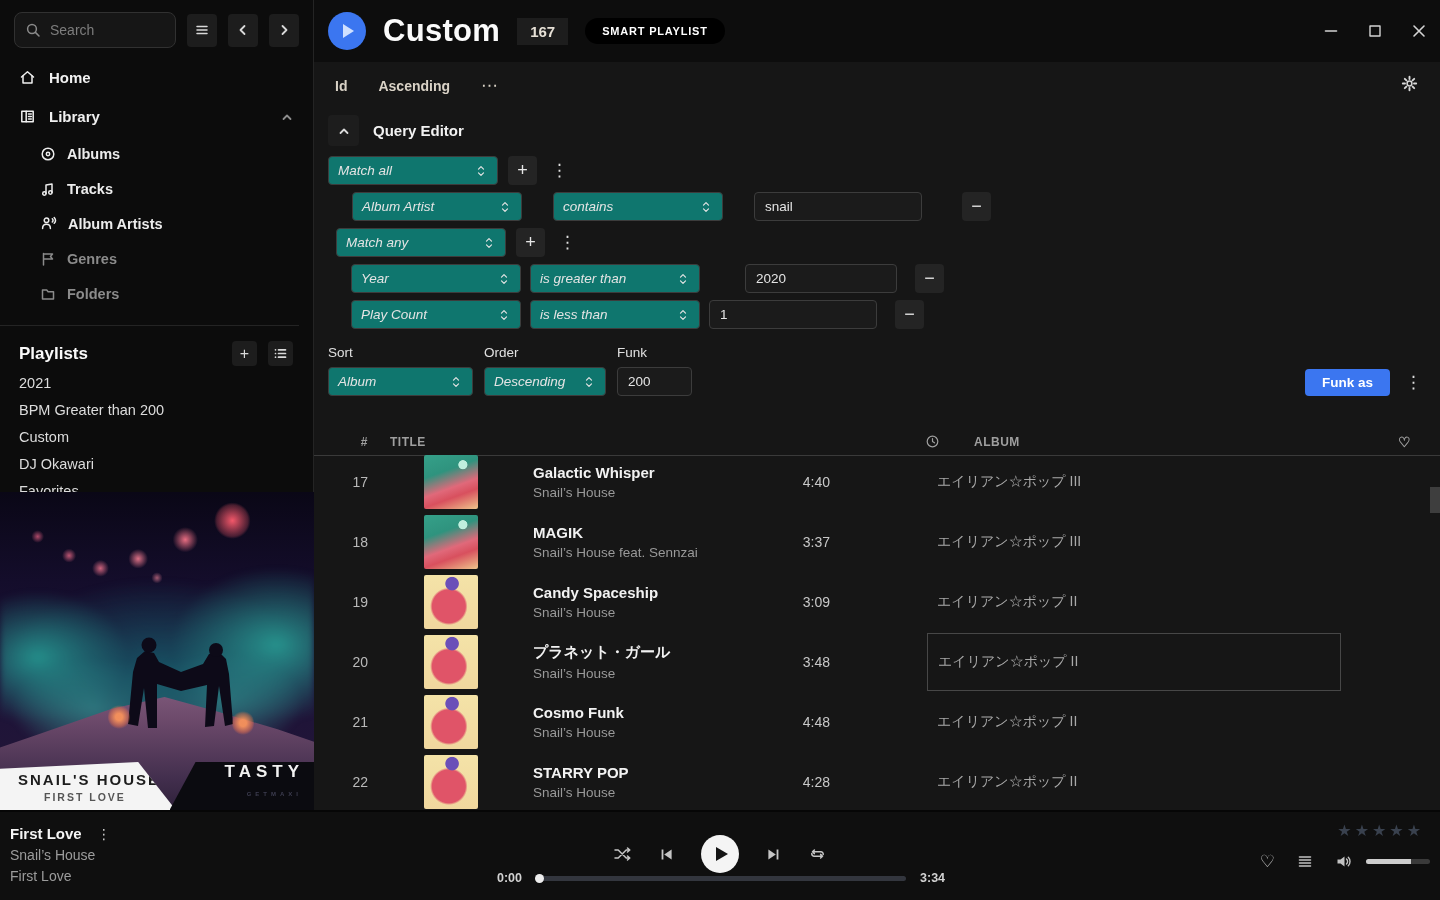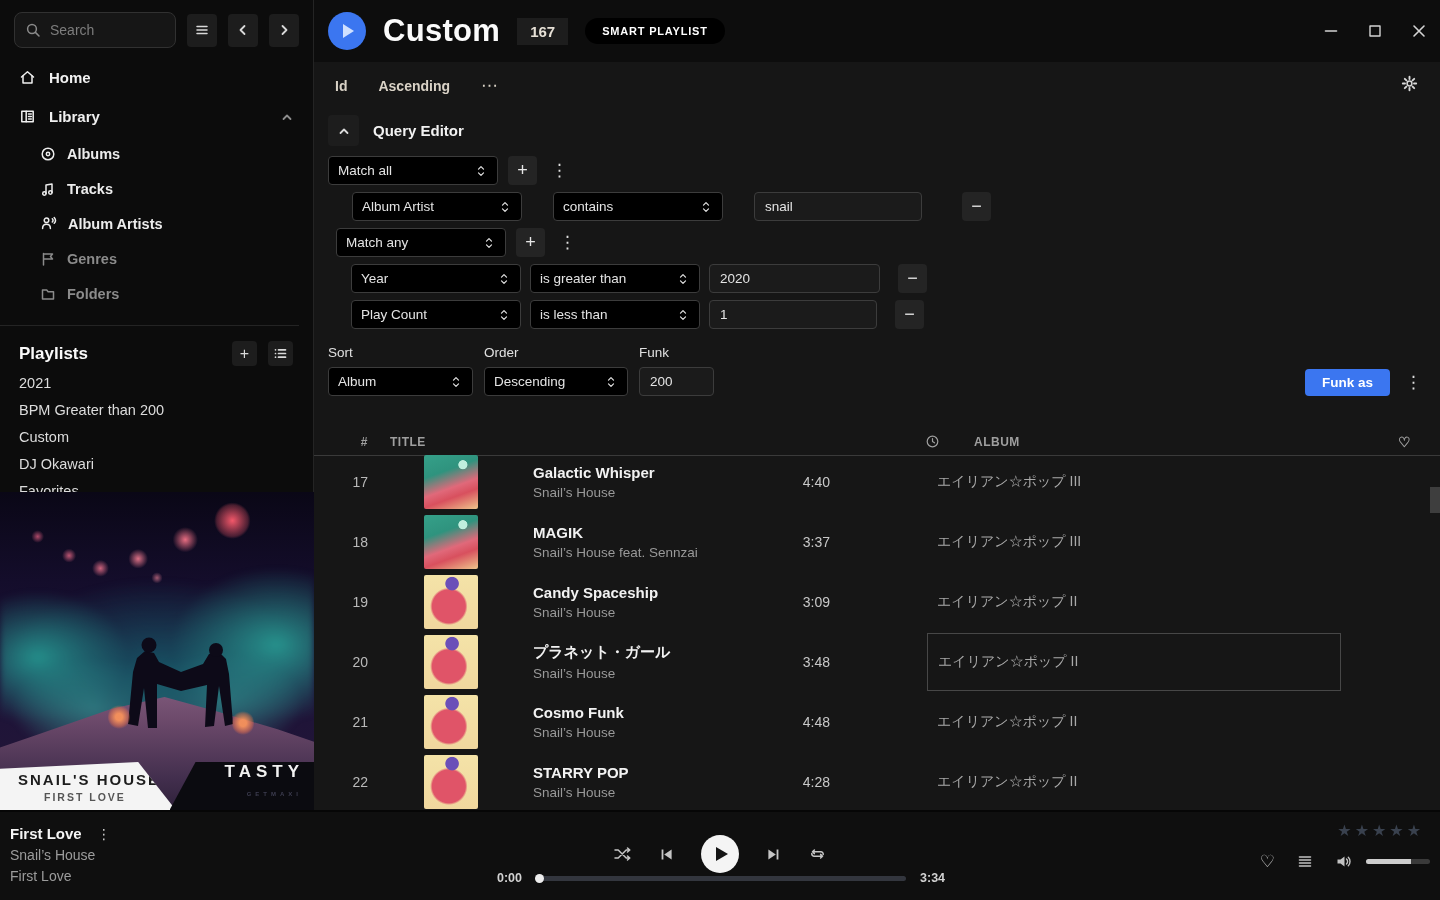--- a/index.html
+++ b/index.html
@@ -93,23 +93,23 @@
   .toolbar .t-label { font-size:14px; font-weight:bold; color:#d9d2c6; cursor:pointer; }
   .toolbar .t-more { color:#d9d2c6; font-size:17px; letter-spacing:1px; cursor:pointer; }
   .toolbar .t-gear { position:absolute; right:22px; top:13px; color:#d9d9d9; cursor:pointer; }
 
   .query-editor { padding:6px 14px 0 14px; }
   .qe-head { display:flex; align-items:center; gap:14px; margin-bottom:10px; }
   .qe-collapse { width:31px; height:31px; background:#1d1d1d; border-radius:4px; color:#dadada;
     display:flex; align-items:center; justify-content:center; cursor:pointer; }
   .qe-title { font-size:15px; font-weight:bold; color:#f2f2f2; }
   .qe-group-head { display:flex; gap:10px; align-items:center; margin-bottom:7px; }
-  .select { height:29px; background:#000000; border:1px solid #3c3c3c; border-radius:4px;
+  .select { height:29px; background:#0f766e; border:1px solid #3c3c3c; border-radius:4px;
     display:flex; align-items:center; justify-content:space-between; padding:0 9px;
-    font-size:13.5px; color:#e4e4e4; cursor:pointer; }
+    font-size:13.5px; color:#e4e4e4; cursor:pointer;font-style:italic; }
   .qe-input { height:29px; background:#1b1b1b; border:1px solid #3c3c3c; border-radius:4px;
     padding:0 10px; font-size:13.5px; color:#e4e4e4; font-family:inherit; outline:none; }
   .sq-btn { width:29px; height:29px; background:#242424; border-radius:4px; color:#e6e6e6;
     display:flex; align-items:center; justify-content:center; font-size:18px; cursor:pointer; flex:none; }
   .dots-v { color:#dedede; font-size:17px; padding:0 4px; cursor:pointer; }
   .rule-row { display:flex; gap:9px; align-items:center; margin:0 0 7px 0; }
   .qe-footer { display:flex; gap:11px; margin-top:16px; align-items:flex-end; }
   .field-col .f-label { font-size:13.5px; color:#e0e0e0; margin-bottom:7px; }
   .save-cluster { margin-left:auto; display:flex; gap:11px; align-items:center; }
   .save-btn { background:var(--accent,#3b76f0); border:none; border-radius:4px; height:27px;
@@ -444,21 +444,21 @@
                 </span>
               </div>
               <div class="select" style="width: 170px;">
                 <span>is greater than</span>
                 <span>
                   <svg width="14" height="16" viewBox="0 0 14 16" fill="none" stroke="currentColor" stroke-width="1.5" stroke-linecap="round" stroke-linejoin="round">
                     <path d="M4.5 6.2 L7 3.7 L9.5 6.2 M4.5 9.8 L7 12.3 L9.5 9.8" stroke-width="1.2"></path>
                   </svg>
                 </span>
               </div>
-              <input class="qe-input" value="2020" style="width: 171px;">
+              <input class="qe-input" value="2020" style="width: 152px; margin-left: 36px;">
               <div class="sq-btn" style="margin-left: 9px;">−</div>
             </div>
             <div class="rule-row" style="margin-left: 15px;">
               <div class="select" style="width: 170px;">
                 <span>Play Count</span>
                 <span>
                   <svg width="14" height="16" viewBox="0 0 14 16" fill="none" stroke="currentColor" stroke-width="1.5" stroke-linecap="round" stroke-linejoin="round">
                     <path d="M4.5 6.2 L7 3.7 L9.5 6.2 M4.5 9.8 L7 12.3 L9.5 9.8" stroke-width="1.2"></path>
                   </svg>
                 </span>
@@ -483,21 +483,21 @@
             <span>Album</span>
             <span>
                 <svg width="14" height="16" viewBox="0 0 14 16" fill="none" stroke="currentColor" stroke-width="1.5" stroke-linecap="round" stroke-linejoin="round">
                   <path d="M4.5 6.2 L7 3.7 L9.5 6.2 M4.5 9.8 L7 12.3 L9.5 9.8" stroke-width="1.2"></path>
                 </svg>
               </span>
           </div>
         </div>
         <div class="field-col">
           <div class="f-label">Order</div>
-          <div class="select" style="width:144px">
+          <div class="select" style="width:122px">
             <span>Descending</span>
             <span>
                 <svg width="14" height="16" viewBox="0 0 14 16" fill="none" stroke="currentColor" stroke-width="1.5" stroke-linecap="round" stroke-linejoin="round">
                   <path d="M4.5 6.2 L7 3.7 L9.5 6.2 M4.5 9.8 L7 12.3 L9.5 9.8" stroke-width="1.2"></path>
                 </svg>
               </span>
           </div>
         </div>
         <div class="field-col">
           <div class="f-label">Funk</div>

